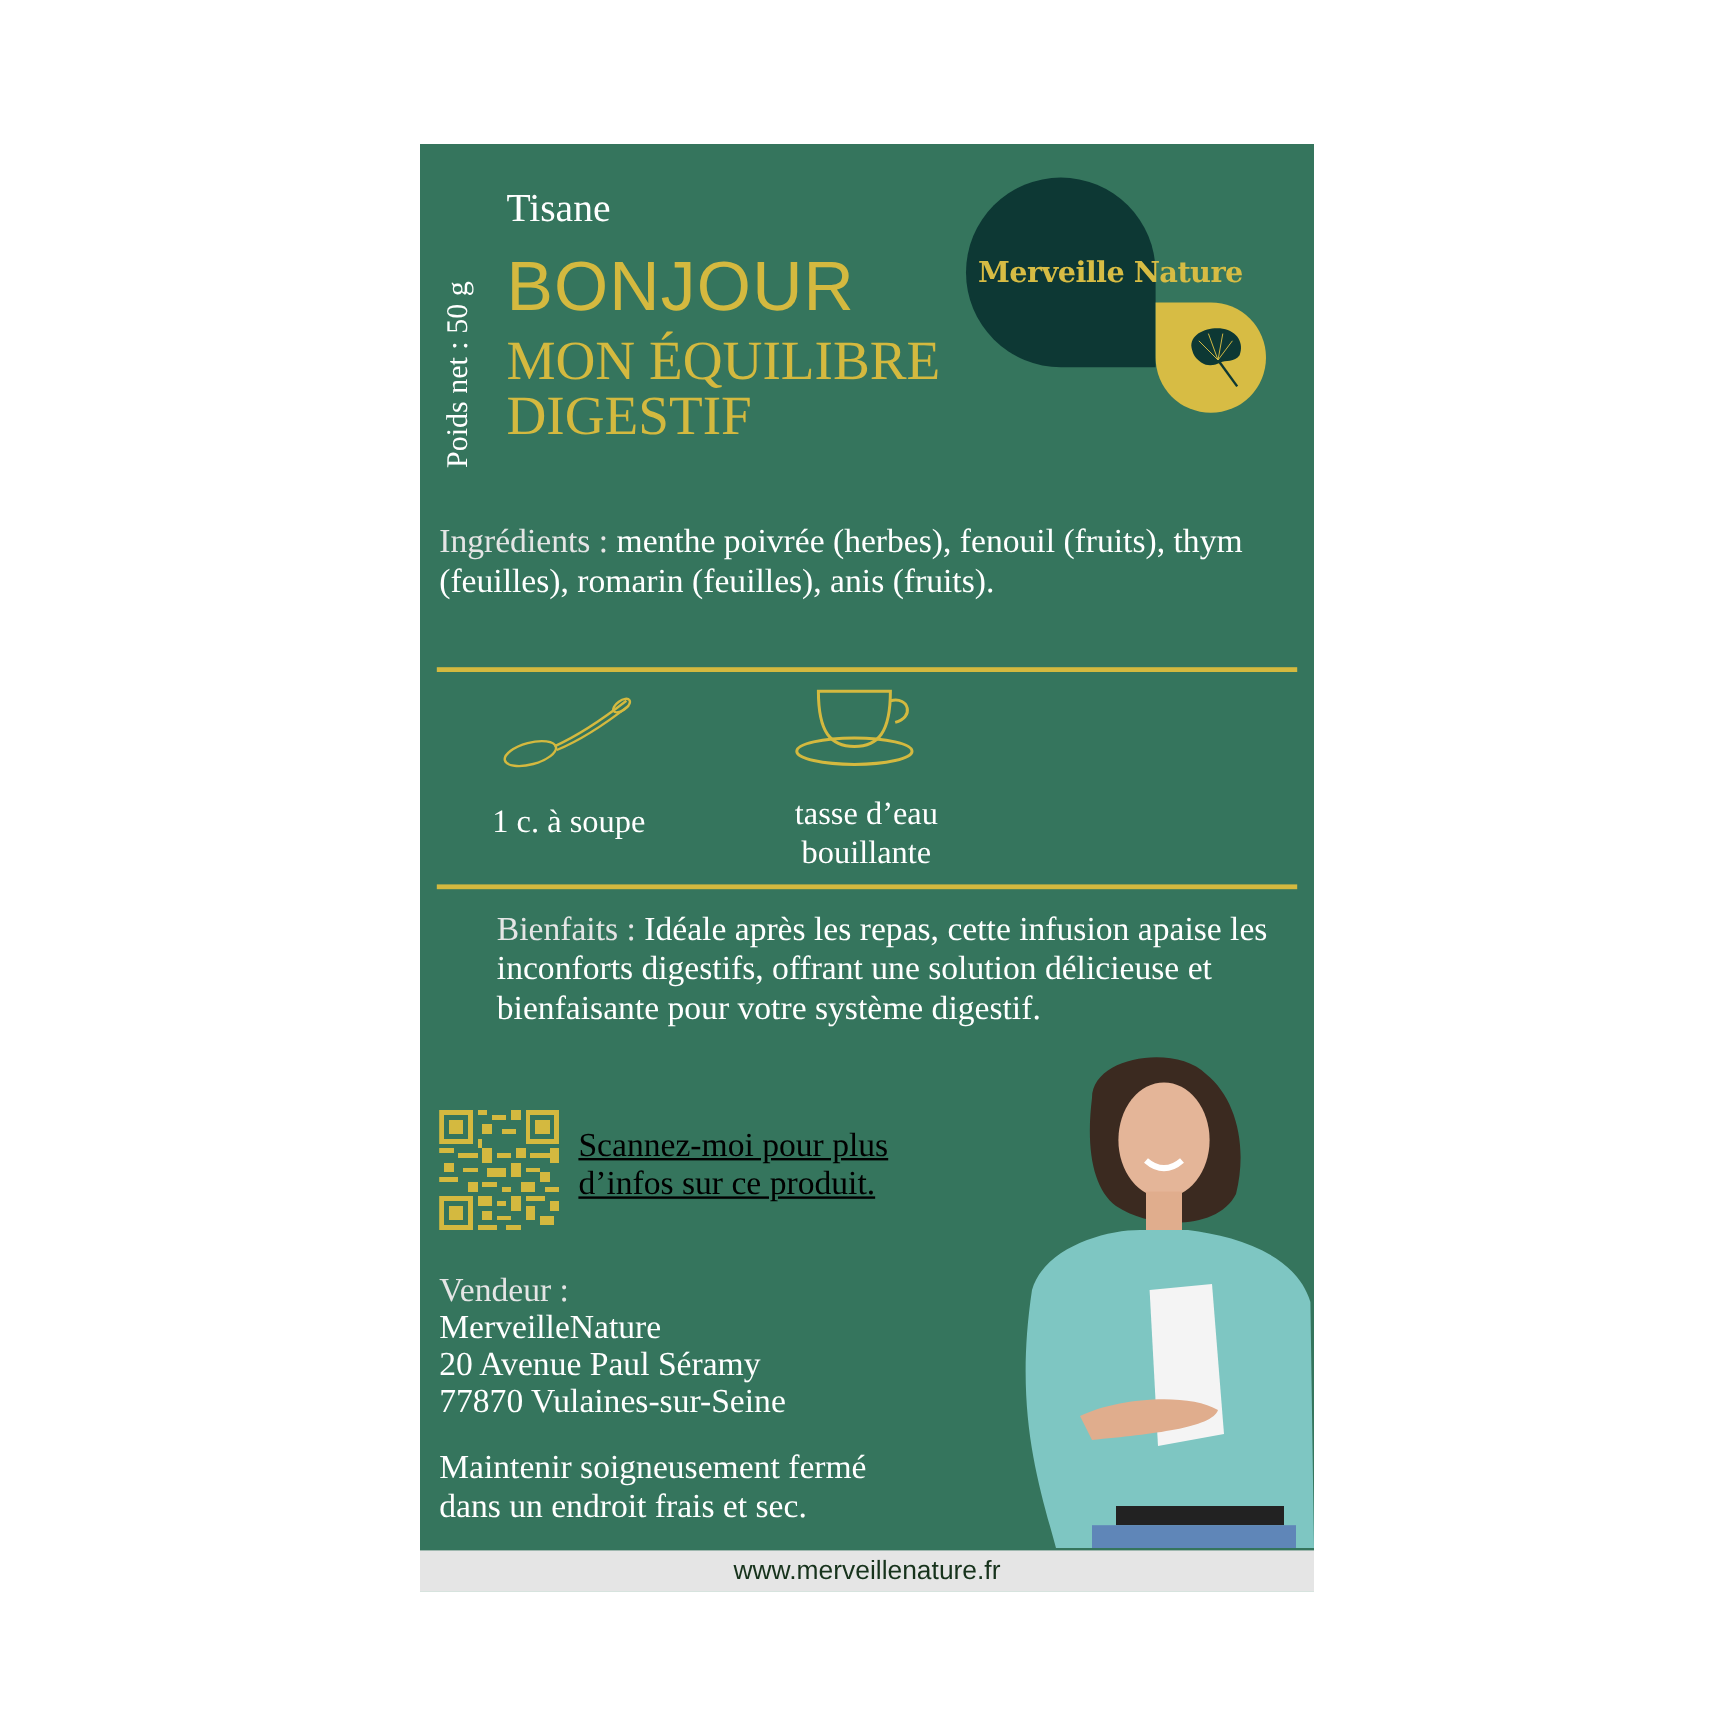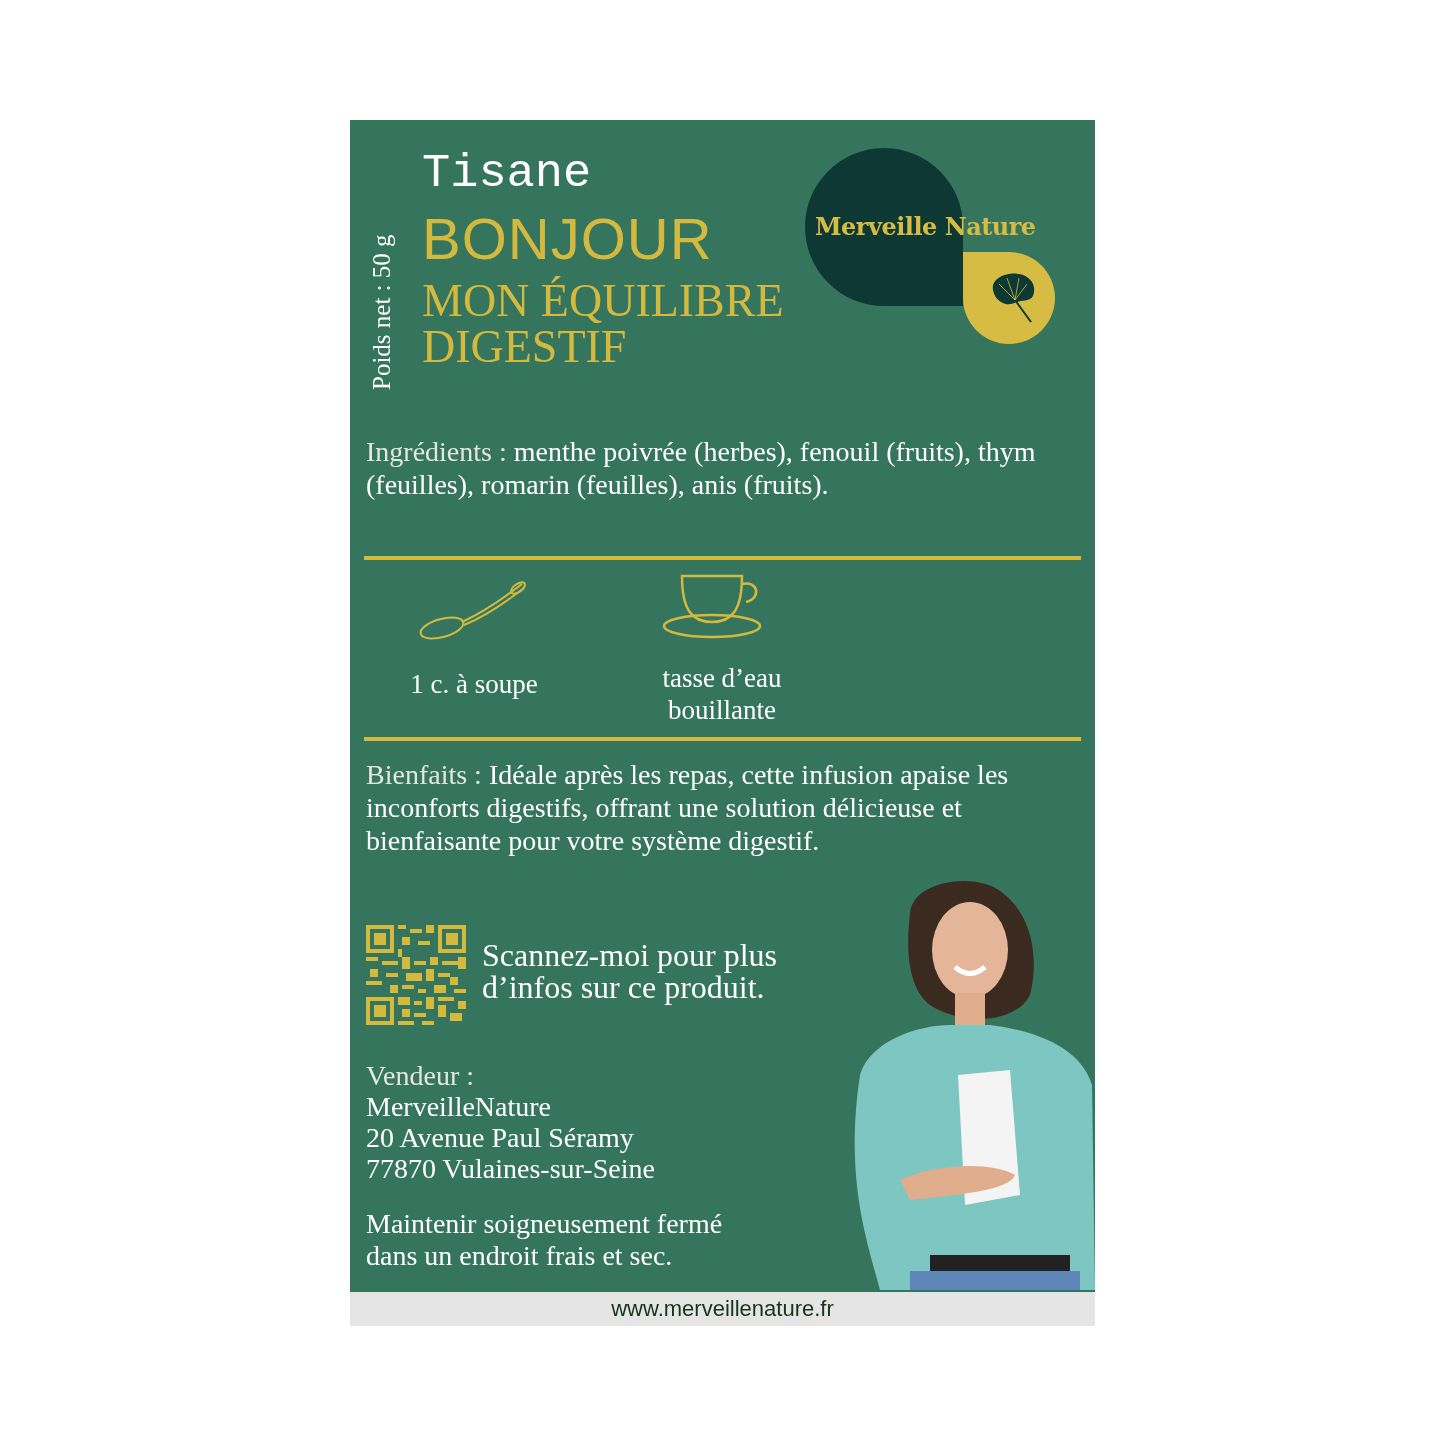--- a/index.html
+++ b/index.html
@@ -12,21 +12,21 @@
     position: absolute; left: 350px; top: 120px; width: 745px; height: 1206px;
     background: #35755d; overflow: hidden;
   }
   .weight {
     position: absolute; left: 2px; top: 60px; width: 280px; height: 40px;
     transform-origin: 0 0; transform: translate(10px, 210px) rotate(-90deg);
     color: #ffffff; font-size: 25px; line-height: 40px; white-space: nowrap;
     font-family: "Liberation Serif", serif;
   }
   .title-block { position: absolute; left: 72px; top: 28px; }
-  .tisane { color: #ffffff; font-size: 47px; line-height: 52px; font-family: Liberation Mono, monospace; }
+  .tisane { color: #ffffff; font-size: 33px; line-height: 52px; font-family: Liberation Serif, serif; }
   .bonjour { color: #d4b93f; font-size: 58px; line-height: 66px; margin-top: 6px; font-family: Liberation Sans, sans-serif; letter-spacing: 1px; }
   .subtitle { color: #d4b93f; font-size: 46px; line-height: 46px; margin-top: 6px; font-family: "Liberation Serif", serif; }
   .logo { position: absolute; left: 455px; top: 28px; width: 270px; height: 175px; }
   .logo .drop-dark {
     position: absolute; left: 0; top: 0; width: 158px; height: 158px;
     background: #0d3834; border-radius: 79px 79px 0 79px;
   }
   .logo .drop-gold {
     position: absolute; left: 158px; top: 104px; width: 92px; height: 92px;
     background: #d7bc44; border-radius: 0 46px 46px 46px;
@@ -39,21 +39,21 @@
   .logo .leaf { position: absolute; left: 180px; top: 122px; width: 56px; height: 56px; }
   .text-block { position: absolute; left: 16px; width: 680px; color: #ffffff; font-size: 28px; line-height: 33px; font-family: "Liberation Serif", serif; }
   .gold { color: #e5e5e5; }
   .rule { position: absolute; left: 14px; width: 717px; height: 4px; background: #d4b93f; }
   .prep { position: absolute; top: 450px; left: 14px; width: 717px; height: 160px; }
   .prep-item { position: absolute; top: 0; width: 220px; text-align: center; }
   .prep-item svg { display: block; margin: 0 auto; }
   .prep-label { color: #ffffff; font-size: 27px; line-height: 32px; font-family: "Liberation Serif", serif; }
   .qr-row { position: absolute; left: 16px; top: 805px; height: 100px; }
   .qr { position: absolute; left: 0; top: 0; width: 100px; height: 100px; }
-  .qr-text { position: absolute; left: 116px; top: 14px; width: 360px; color: #ffffff; font-size: 32px; line-height: 32px; font-family: "Liberation Serif", serif; white-space: nowrap; }
+  .qr-text { position: absolute; left: 116px; top: 14px; width: 360px; color: #000000; font-size: 28px; line-height: 32px; font-family: "Liberation Serif", serif; white-space: nowrap; text-decoration: underline; }
   .photo { position: absolute; left: 490px; top: 755px; width: 255px; height: 415px; }
   .footer {
     position: absolute; left: 0; top: 1172px; width: 745px; height: 34px;
     background: #e5e5e5; text-align: center; color: #17331c;
     font-family: "Liberation Sans", sans-serif; font-size: 22px; line-height: 34px;
   }
 </style>
 </head>
 <body>
 
@@ -103,21 +103,21 @@
         <path d="M20 6 C20 40 30 52 50 52 C70 52 80 40 80 6 Z" fill="none" stroke="#d4b93f" stroke-width="2.5"></path>
         <path d="M80 14 C96 10 100 28 84 32" fill="none" stroke="#d4b93f" stroke-width="2.5"></path>
         <ellipse cx="50" cy="56" rx="48" ry="11" fill="none" stroke="#d4b93f" stroke-width="2.5"></ellipse>
       </svg>
       <div class="prep-label" style="margin-top:22px;">tasse d’eau bouillante</div>
     </div>
   </div>
 
   <div class="rule" style="top:617px;"></div>
 
-  <div class="text-block" style="top:638px;">
+  <div class="text-block" style="top:638px;margin-left:48px;">
     <span class="gold">Bienfaits :</span>
     <span>Idéale après les repas, cette infusion apaise les inconforts digestifs, offrant une solution délicieuse et bienfaisante pour votre système digestif.</span>
   </div>
 
   <div class="qr-row">
     <svg class="qr" viewBox="0 0 25 25" shape-rendering="crispEdges">
       <rect x="0" y="0" width="7" height="7" fill="#d4b93f"></rect>
         <rect x="1" y="1" width="5" height="5" fill="#35755d"></rect>
         <rect x="2" y="2" width="3" height="3" fill="#d4b93f"></rect>
       <rect x="18" y="0" width="7" height="7" fill="#d4b93f"></rect>

